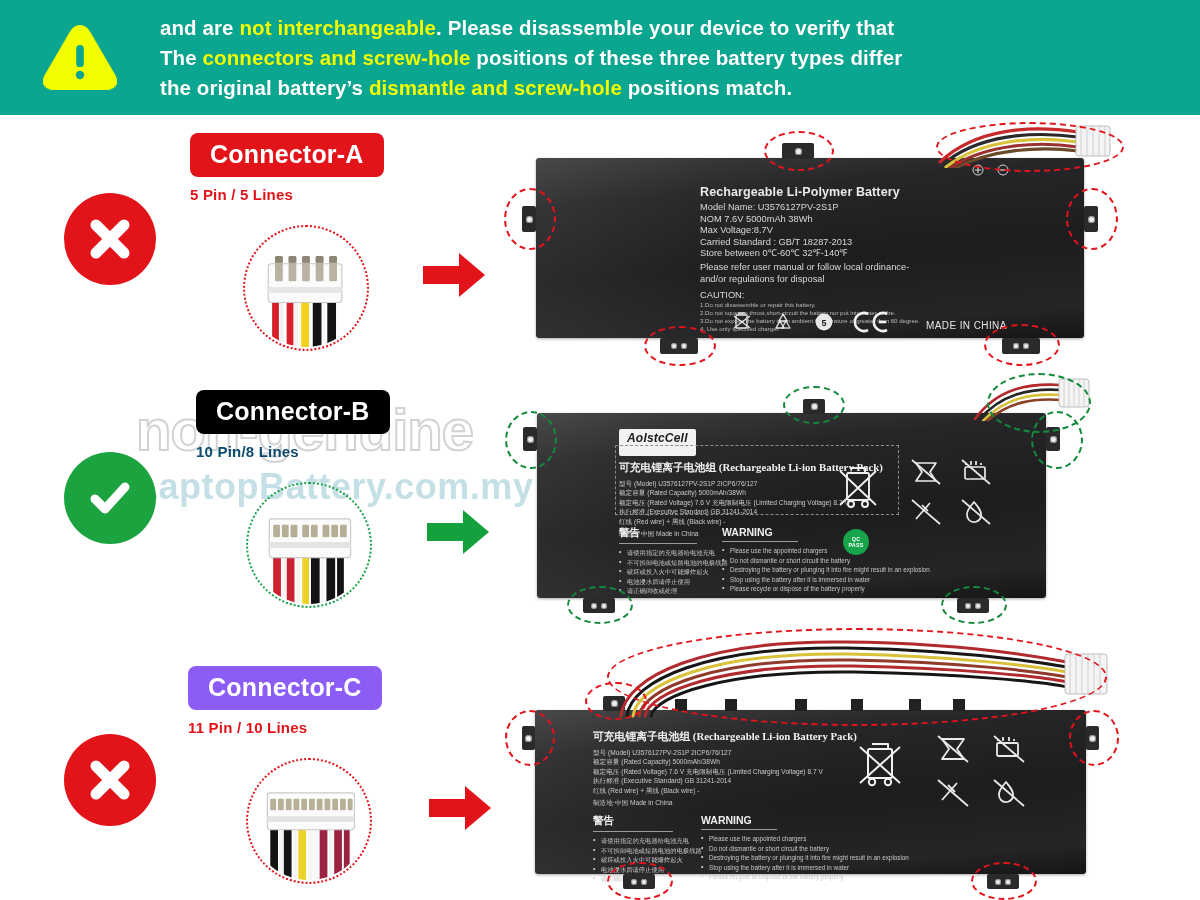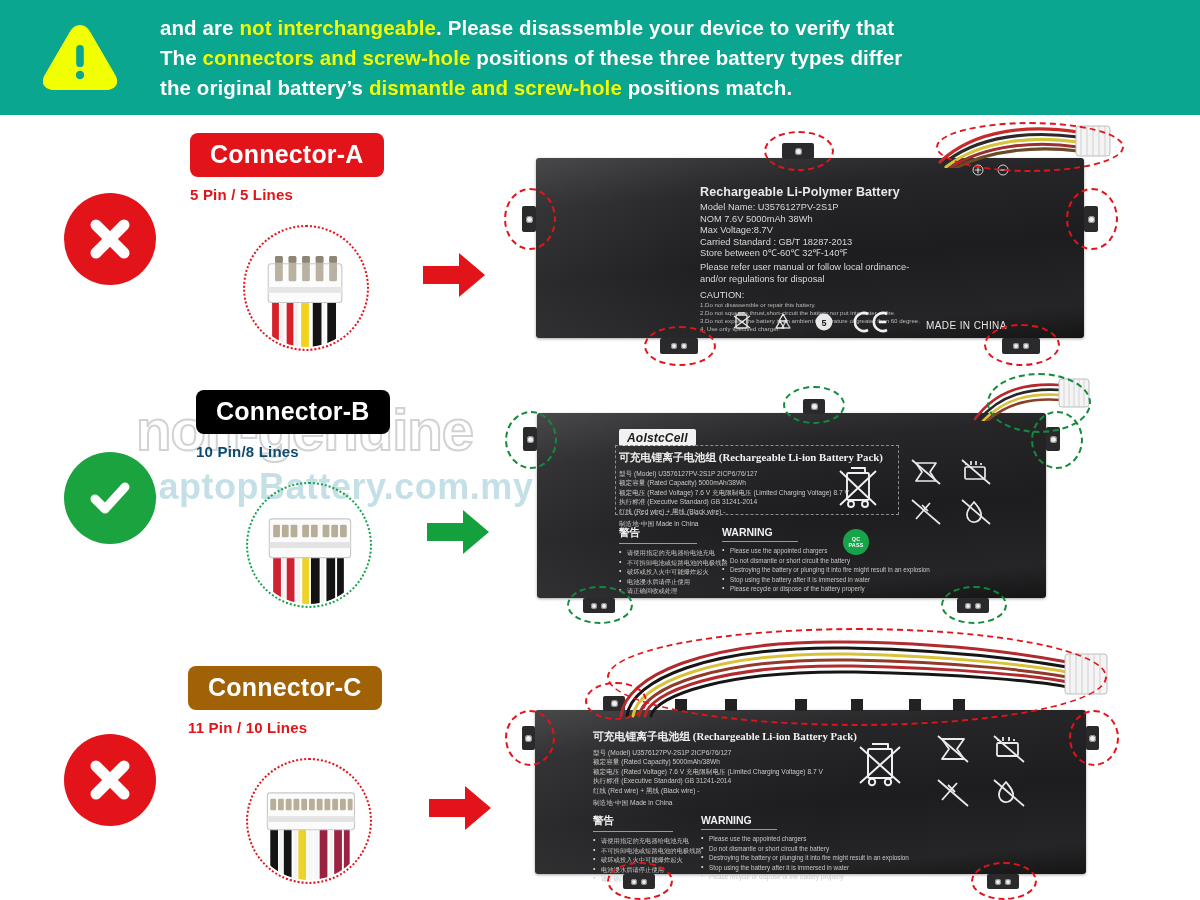--- a/index.html
+++ b/index.html
@@ -132,21 +132,21 @@
   .lblA .title { font-size: 12.5px; font-weight: bold; letter-spacing:.1px; }
   .lblA .ln { font-size: 9.3px; line-height: 11.6px; color:#d8d8d8; white-space:nowrap; }
   .lblA .caut { font-size: 9.3px; margin-top: 5px; color:#dcdcdc;}
   .lblA .tiny { font-size: 6.1px; line-height: 8.1px; color:#b9b9b9; white-space:nowrap;}
 
   
   .lblB { position:absolute; color:#e9e9e9; }
   .brandbox {
     display:inline-block; background:#f2f2f2; color:#1c1c1c;
     font-size:12px; font-weight:bold; font-style:italic;
-    padding:2px 8px 1px; border-radius:2px; letter-spacing:.2px;
+    padding:2px 8px 11px; border-radius:2px; letter-spacing:.2px;
   }
   .lblB .cn-title { font-size: 10.8px; font-weight:bold; color:#f2f2f2; white-space:nowrap; margin-top:5px;font-family:Liberation Serif, serif;}
   .lblB .ln { font-size: 6.6px; line-height: 9.4px; color:#c9c9c9; white-space:nowrap; }
   .dashbox { position:absolute; border:1px dashed #8d8d8d; }
 
   .warnhead { font-size: 10.5px; font-weight: bold; color:#f0f0f0; }
   .warnrule { height:1px; background:#9a9a9a; margin-top:3px; }
   .warnlist { margin-top:4px; }
   .warnlist li { font-size:6.3px; line-height:9.6px; color:#c7c7c7; list-style:none; white-space:nowrap; position:relative; padding-left:8px;}
   .warnlist li:before { content:"•"; position:absolute; left:0; top:-1px; font-size:7px; color:#d8d8d8;}
@@ -536,21 +536,21 @@
 
 <div class="row row-c">
 
   <div class="status-mark" style="left:64px; top:100px; background:#e3131a;">
     <svg width="52" height="52" viewBox="0 0 52 52" aria-hidden="true">
       <path d="M12 12 L40 40 M40 12 L12 40" stroke="#fff" stroke-width="11" stroke-linecap="round"></path>
     </svg>
   </div>
 
   <div class="label-block" style="left:188px; top:32px; width:238px;">
-    <div class="badge" style="background:#a16207;">Connector-C</div>
+    <div class="badge" style="background:#8b5cf6;">Connector-C</div>
     <div class="pin-text" style="color:#e3131a;">11 Pin / 10 Lines</div>
   </div>
 
   <div class="conn-circle" style="left:246px; top:124px;">
     <svg class="conn-inner" viewBox="0 0 126 126" aria-hidden="true">
       <defs>
           <clipPath id="cC">
             <circle cx="63" cy="63" r="61"></circle>
           </clipPath>
         </defs>

